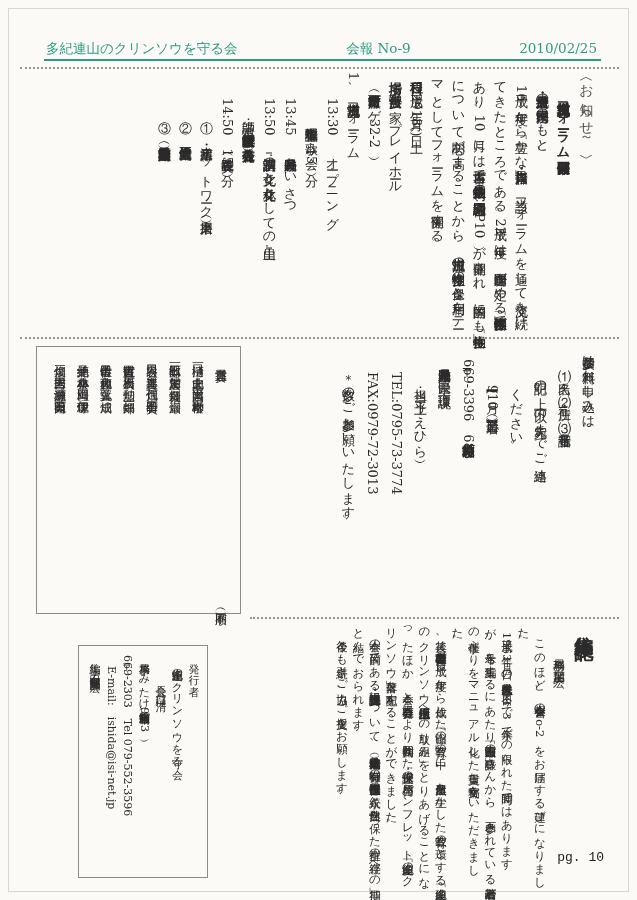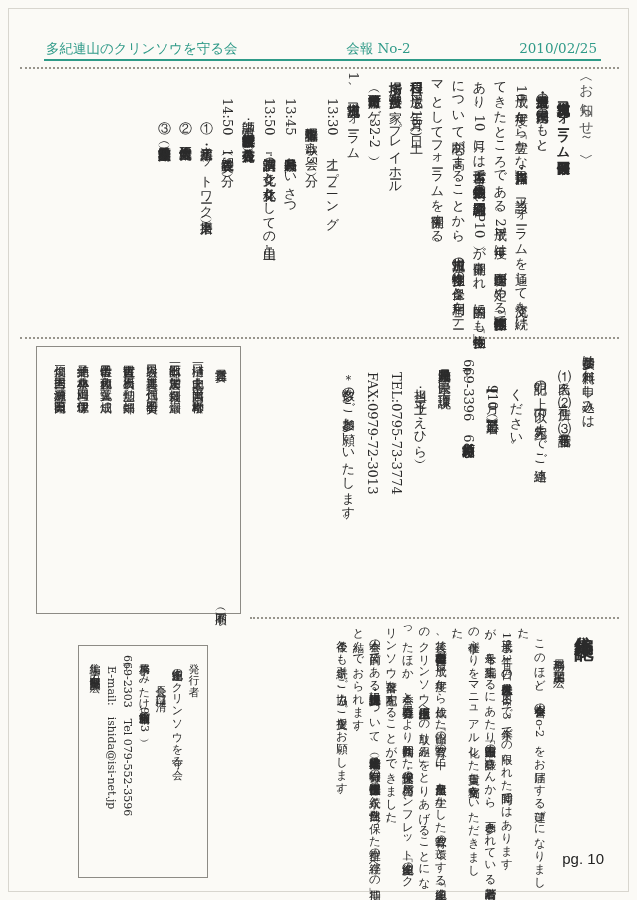--- a/index.html
+++ b/index.html
@@ -41,31 +41,31 @@
   .committee .spread{display:flex;justify-content:space-between;height:100%;padding-top:4px;box-sizing:border-box;}
   
   .editorial{position:absolute;top:620px;left:215px;right:37px;height:266px;
              font-size:11.5px;line-height:16.5px;}
   .e-heading{font-size:19px;line-height:30px;font-weight:bold;letter-spacing:2px;}
   .e-byline{font-size:12px;line-height:22px;padding-top:30px;}
   
   .publisher{position:absolute;left:78px;top:645px;width:130px;height:233px;
              border:1px solid #8d8b85;box-sizing:border-box;padding:9px 6px;
              font-size:11px;line-height:16.5px;background:#fbfaf6;}
-  .pagenum{position:absolute;right:33px;top:850px;font-size:15px;color:#222;
-           font-family:Liberation Sans, sans-serif;}
+  .pagenum{position:absolute;right:33px;top:850px;font-size:13px;color:#222;
+           font-family:Liberation Mono, monospace;}
 </style>
 </head>
 <body>
 
 <div class="scan-border"></div>
 
 <div class="header">
   <span>多紀連山のクリンソウを守る会</span>
-  <span>会報 No-2</span>
+  <span>会報 No-9</span>
   <span>2010/02/25</span>
 </div>
 <div class="header-rule"></div>
 <div class="dotted d1"></div>
 
 <section class="announce vtext">
   <p class="a-heading">〈お知らせ～〉</p>
   <p class="a-title">加古川流域交流フォーラム開催要領</p>
   <p class="ind">東播磨・北播磨・丹波の県民局連携のもと、</p>
   <p class="ind">平成16年度から「豊かな森・川・海」目指し、当該フォーラムを通して交流を続けてきたところである。平成22年度は、国際連合が定める「国際生物多様性年」であり、10月には名古屋市で生物多様性条約第10回締約国会議（COP10）が開催され、国際的にも「生物多様性」について関心が高まることから、加古川流域の生物多様性の保全と利用をテーマとしてフォーラムを開催する。</p>

